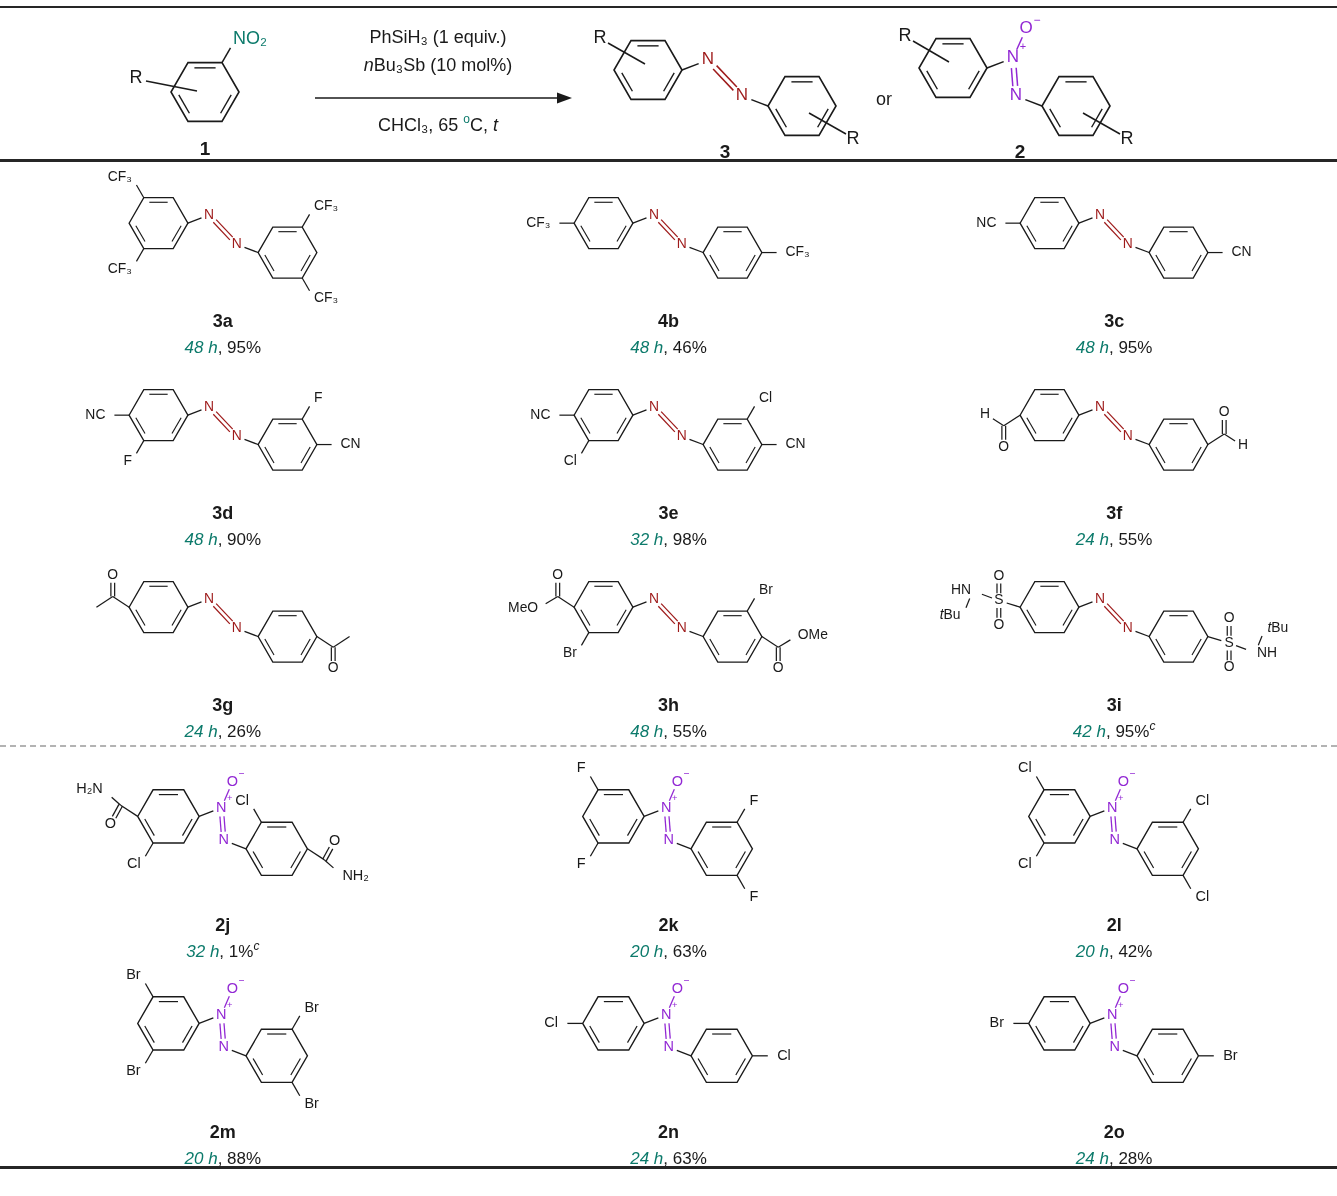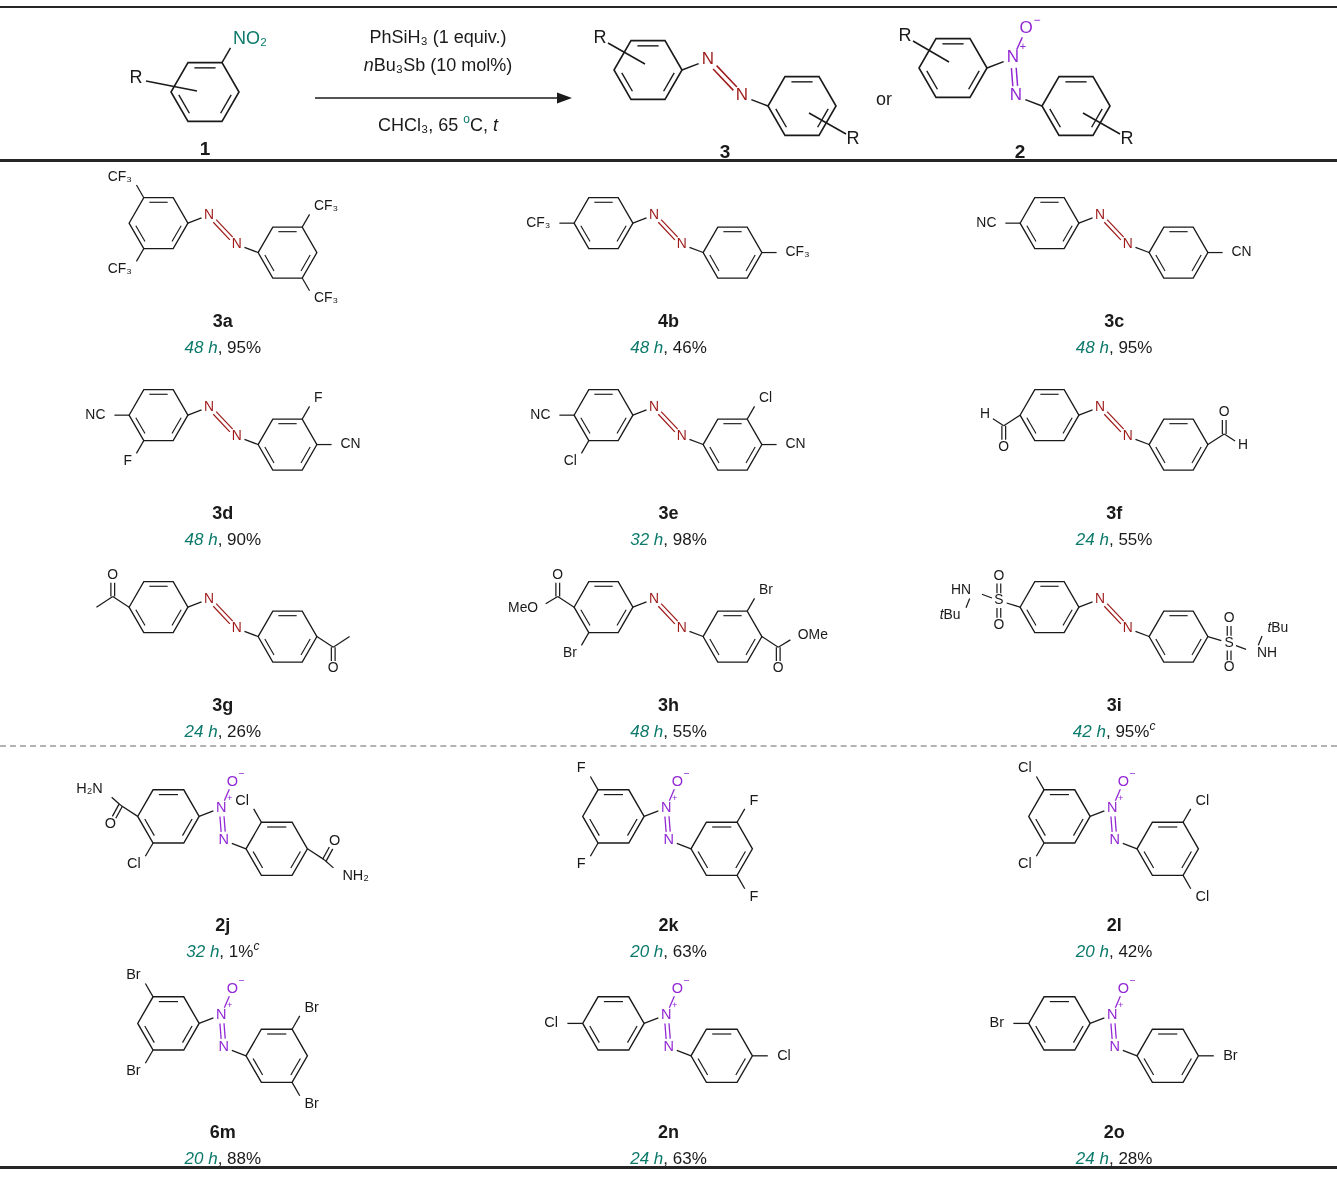--- a/index.html
+++ b/index.html
@@ -506,21 +506,21 @@
           <line x1="309.5312" y1="132.49726152935062" x2="320.74879999999996" y2="113.067808390366" stroke="#1a1a1a" stroke-width="1.4"></line>
           <line x1="148" y1="40.82308546376021" x2="139" y2="25.234628195640312" stroke="#1a1a1a" stroke-width="1.5"></line>
           <text x="133.5" y="15.708348754011485" text-anchor="end" dominant-baseline="middle" fill="#1a1a1a" font-size="17" font-style="normal" font-weight="normal">Br</text>
           <line x1="148" y1="103.17691453623978" x2="139" y2="118.76537180435967" stroke="#1a1a1a" stroke-width="1.5"></line>
           <text x="133.5" y="128.29165124598848" text-anchor="end" dominant-baseline="middle" fill="#1a1a1a" font-size="17" font-style="normal" font-weight="normal">Br</text>
           <line x1="311" y1="78.82308546376021" x2="320" y2="63.23462819564031" stroke="#1a1a1a" stroke-width="1.5"></line>
           <text x="325.5" y="53.70834875401149" text-anchor="start" dominant-baseline="middle" fill="#1a1a1a" font-size="17" font-style="normal" font-weight="normal">Br</text>
           <line x1="311" y1="141.1769145362398" x2="320" y2="156.7653718043597" stroke="#1a1a1a" stroke-width="1.5"></line>
           <text x="325.5" y="166.2916512459885" text-anchor="start" dominant-baseline="middle" fill="#1a1a1a" font-size="17" font-style="normal" font-weight="normal">Br</text>
         </svg>
-      <div class="clabel">6m</div>
+      <div class="clabel">2m</div>
       <div class="caption"><span class="time">20 h</span><span>, </span><span class="yield">88%</span><sup class="ysup"></sup></div>
     </div>
 
     <div class="card azoxy">
       <svg class="structure" viewBox="0 0 460 188">
           <line x1="202" y1="72" x2="218.6665439379694" y2="65.5897907930887" stroke="#1a1a1a" stroke-width="1.5"></line>
           <line x1="231.57846693870871" y1="53.741999372210685" x2="237.42153306129129" y2="40.258000627789315" stroke="#9228d4" stroke-width="1.5"></line>
           <line x1="226.39446929743178" y1="72.15786745154271" x2="227.8204195890316" y2="90.21990447847334" stroke="#9228d4" stroke-width="1.5"></line>
           <line x1="231.1795804109684" y1="71.78009552152666" x2="232.60553070256822" y2="89.84213254845729" stroke="#9228d4" stroke-width="1.5"></line>
           <line x1="240.3334560620306" y1="103.5897907930887" x2="257" y2="110" stroke="#1a1a1a" stroke-width="1.5"></line>

